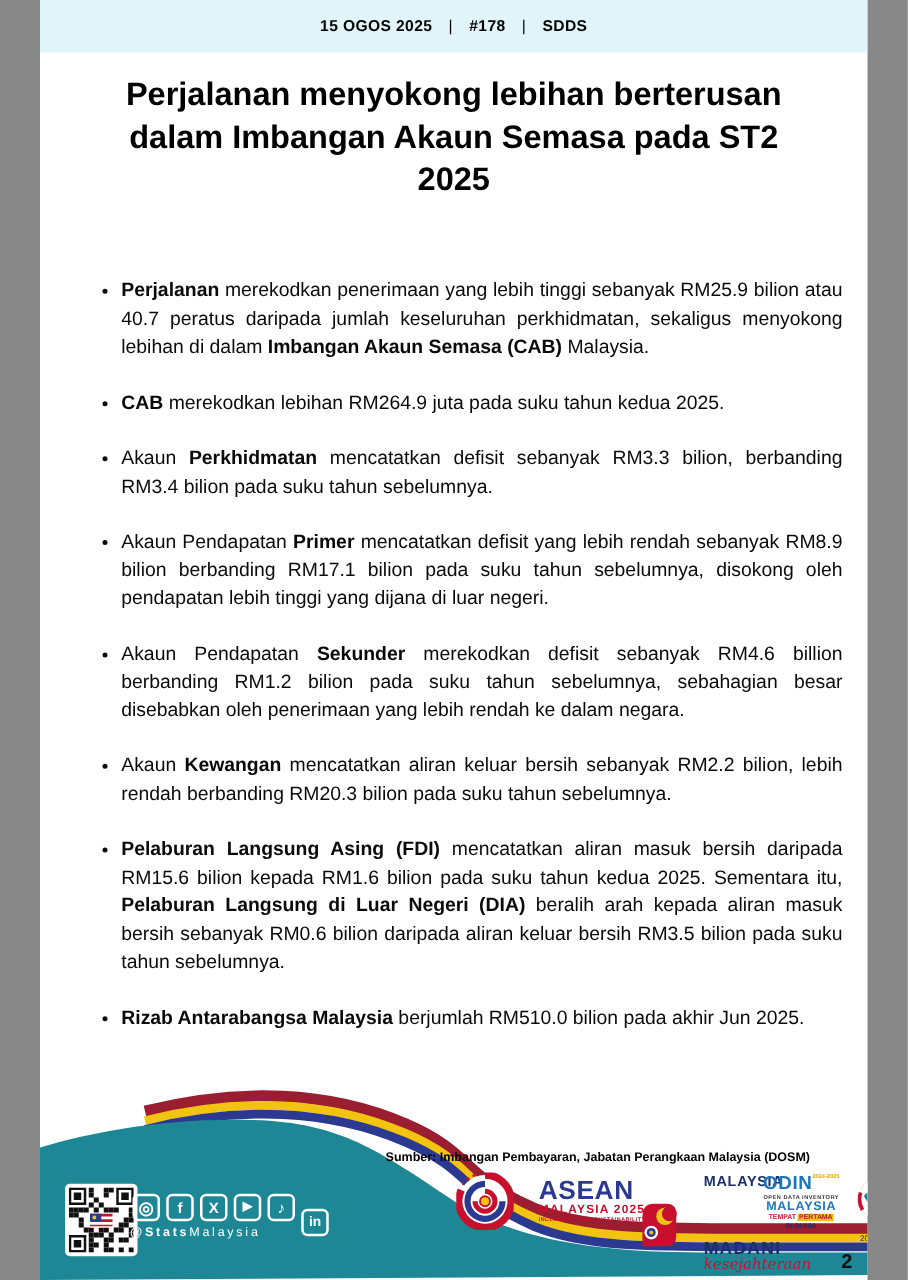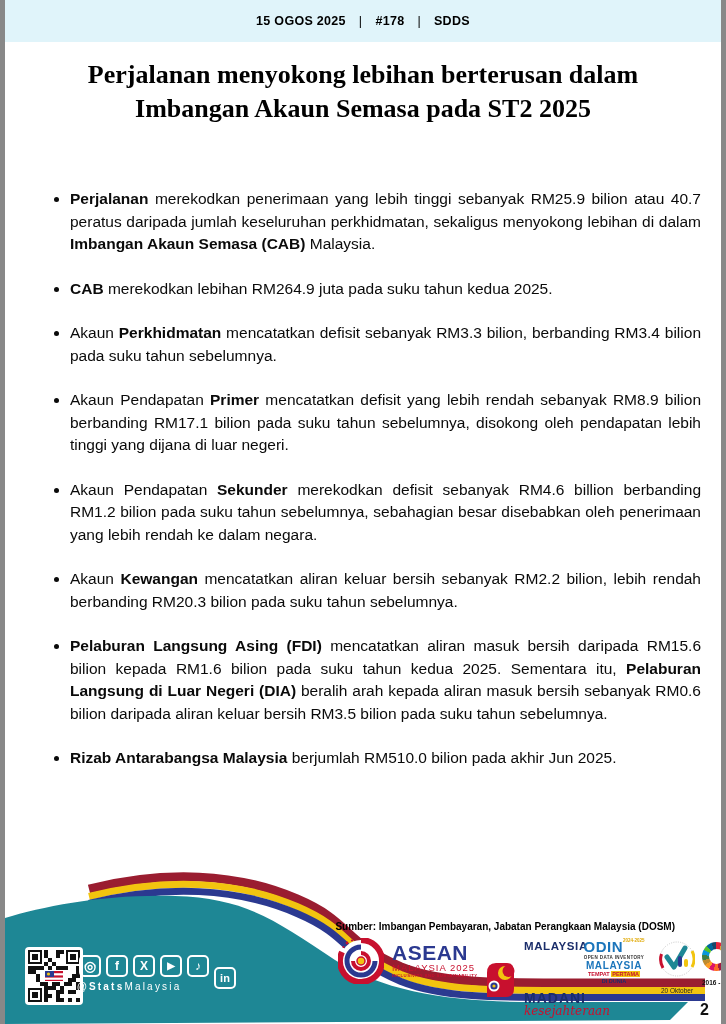--- a/index.html
+++ b/index.html
@@ -1,45 +1,45 @@
 <!DOCTYPE html>
 <html><head>
 <meta charset="utf-8">
 <style>
   html,body{margin:0;padding:0;background:#888;}
-  .page{position:relative;width:716px;height:1024px;background:#fff;overflow:hidden;
+  .page{position:relative;width:662px;height:1024px;background:#fff;overflow:hidden;
         font-family:"Liberation Sans",sans-serif;color:#0a0a0a;margin:0 auto;}
   
   .header-band{height:42px;background:#E0F4FA;display:flex;align-items:center;justify-content:center;
                font-size:12.5px;font-weight:700;letter-spacing:.3px;color:#000;}
   .header-band .sep{margin:0 13px;font-weight:400;}
   
-  .title{margin:16px 40px 0;text-align:center;font-size:26px;line-height:34px;font-weight:700;color:#000;font-family:Liberation Serif, serif;}
+  .title{margin:16px 40px 0;text-align:center;font-size:26px;line-height:34px;font-weight:700;color:#000;}
   
   ul.bullets{margin:62px 20px 0 43px;padding:0 0 0 22px;}
   ul.bullets li{margin:0 0 22px 0;font-size:15.5px;line-height:22.5px;text-align:justify;}
   ul.bullets li .b{font-weight:700;}
   
   .swoosh{position:absolute;left:0;top:860px;width:726px;height:164px;}
   .sumber{position:absolute;top:921px;right:46px;font-size:10px;font-weight:700;color:#000;margin-left:46px;}
   .qr{position:absolute;left:20px;top:947px;width:58px;height:58px;background:#fff;border-radius:4px;
       display:flex;align-items:center;justify-content:center;}
   .socials{position:absolute;left:74px;top:955px;display:flex;gap:5px;}
   .sbox{width:22px;height:22px;border:2px solid #fff;border-radius:5px;box-sizing:border-box;color:#fff;
         display:flex;align-items:center;justify-content:center;font-weight:700;font-size:12px;line-height:1;}
   .handle{position:absolute;left:72px;top:981px;color:#fff;font-size:10px;letter-spacing:2.2px;white-space:nowrap;}
   .handle .hb{font-weight:700;}
   .handle .hr{font-weight:400;}
   .pagenum{position:absolute;right:12px;top:1001px;font-size:16px;font-weight:700;color:#111;}
   
-  .logo{position:absolute;display:flex;align-items:center;gap:8px;justify-content:center;}
+  .logo{position:absolute;display:flex;align-items:center;gap:20px;justify-content:center;}
   .asean{left:333px;top:938px;}
   .asean-text{display:flex;flex-direction:column;}
   .asean-name{color:#2B3990;font-weight:700;font-size:21px;line-height:19px;letter-spacing:.5px;}
-  .asean-sub{color:#C8102E;font-weight:400;font-size:9.5px;line-height:11px;letter-spacing:1px;}
+  .asean-sub{color:#C8102E;font-weight:700;font-size:9.5px;line-height:11px;letter-spacing:1px;}
   .asean-tag{color:#C8102E;font-weight:700;font-size:4.3px;line-height:6px;letter-spacing:.4px;}
   .madani{left:477px;top:941px;}
   .madani-text{display:flex;flex-direction:column;}
   .madani-l1{color:#1B2E6B;font-weight:700;font-size:11.5px;line-height:11px;letter-spacing:.6px;}
   .madani-l2{color:#1B2E6B;font-weight:700;font-size:14px;line-height:13px;letter-spacing:1px;margin-top:40px;}
   .madani-l3{color:#C8102E;font-size:12px;line-height:12px;font-style:italic;font-family:"DejaVu Serif",serif;}
   .odin{position:absolute;left:572px;top:939px;width:74px;text-align:center;line-height:1;}
   .odin-title{color:#1B75BB;font-weight:700;font-size:15px;letter-spacing:.5px;line-height:14px;}
   .odin-years{color:#E0A800;font-size:4.5px;font-weight:700;vertical-align:top;}
   .odin-l2{color:#333;font-size:4.5px;font-weight:700;letter-spacing:.4px;line-height:6px;}

